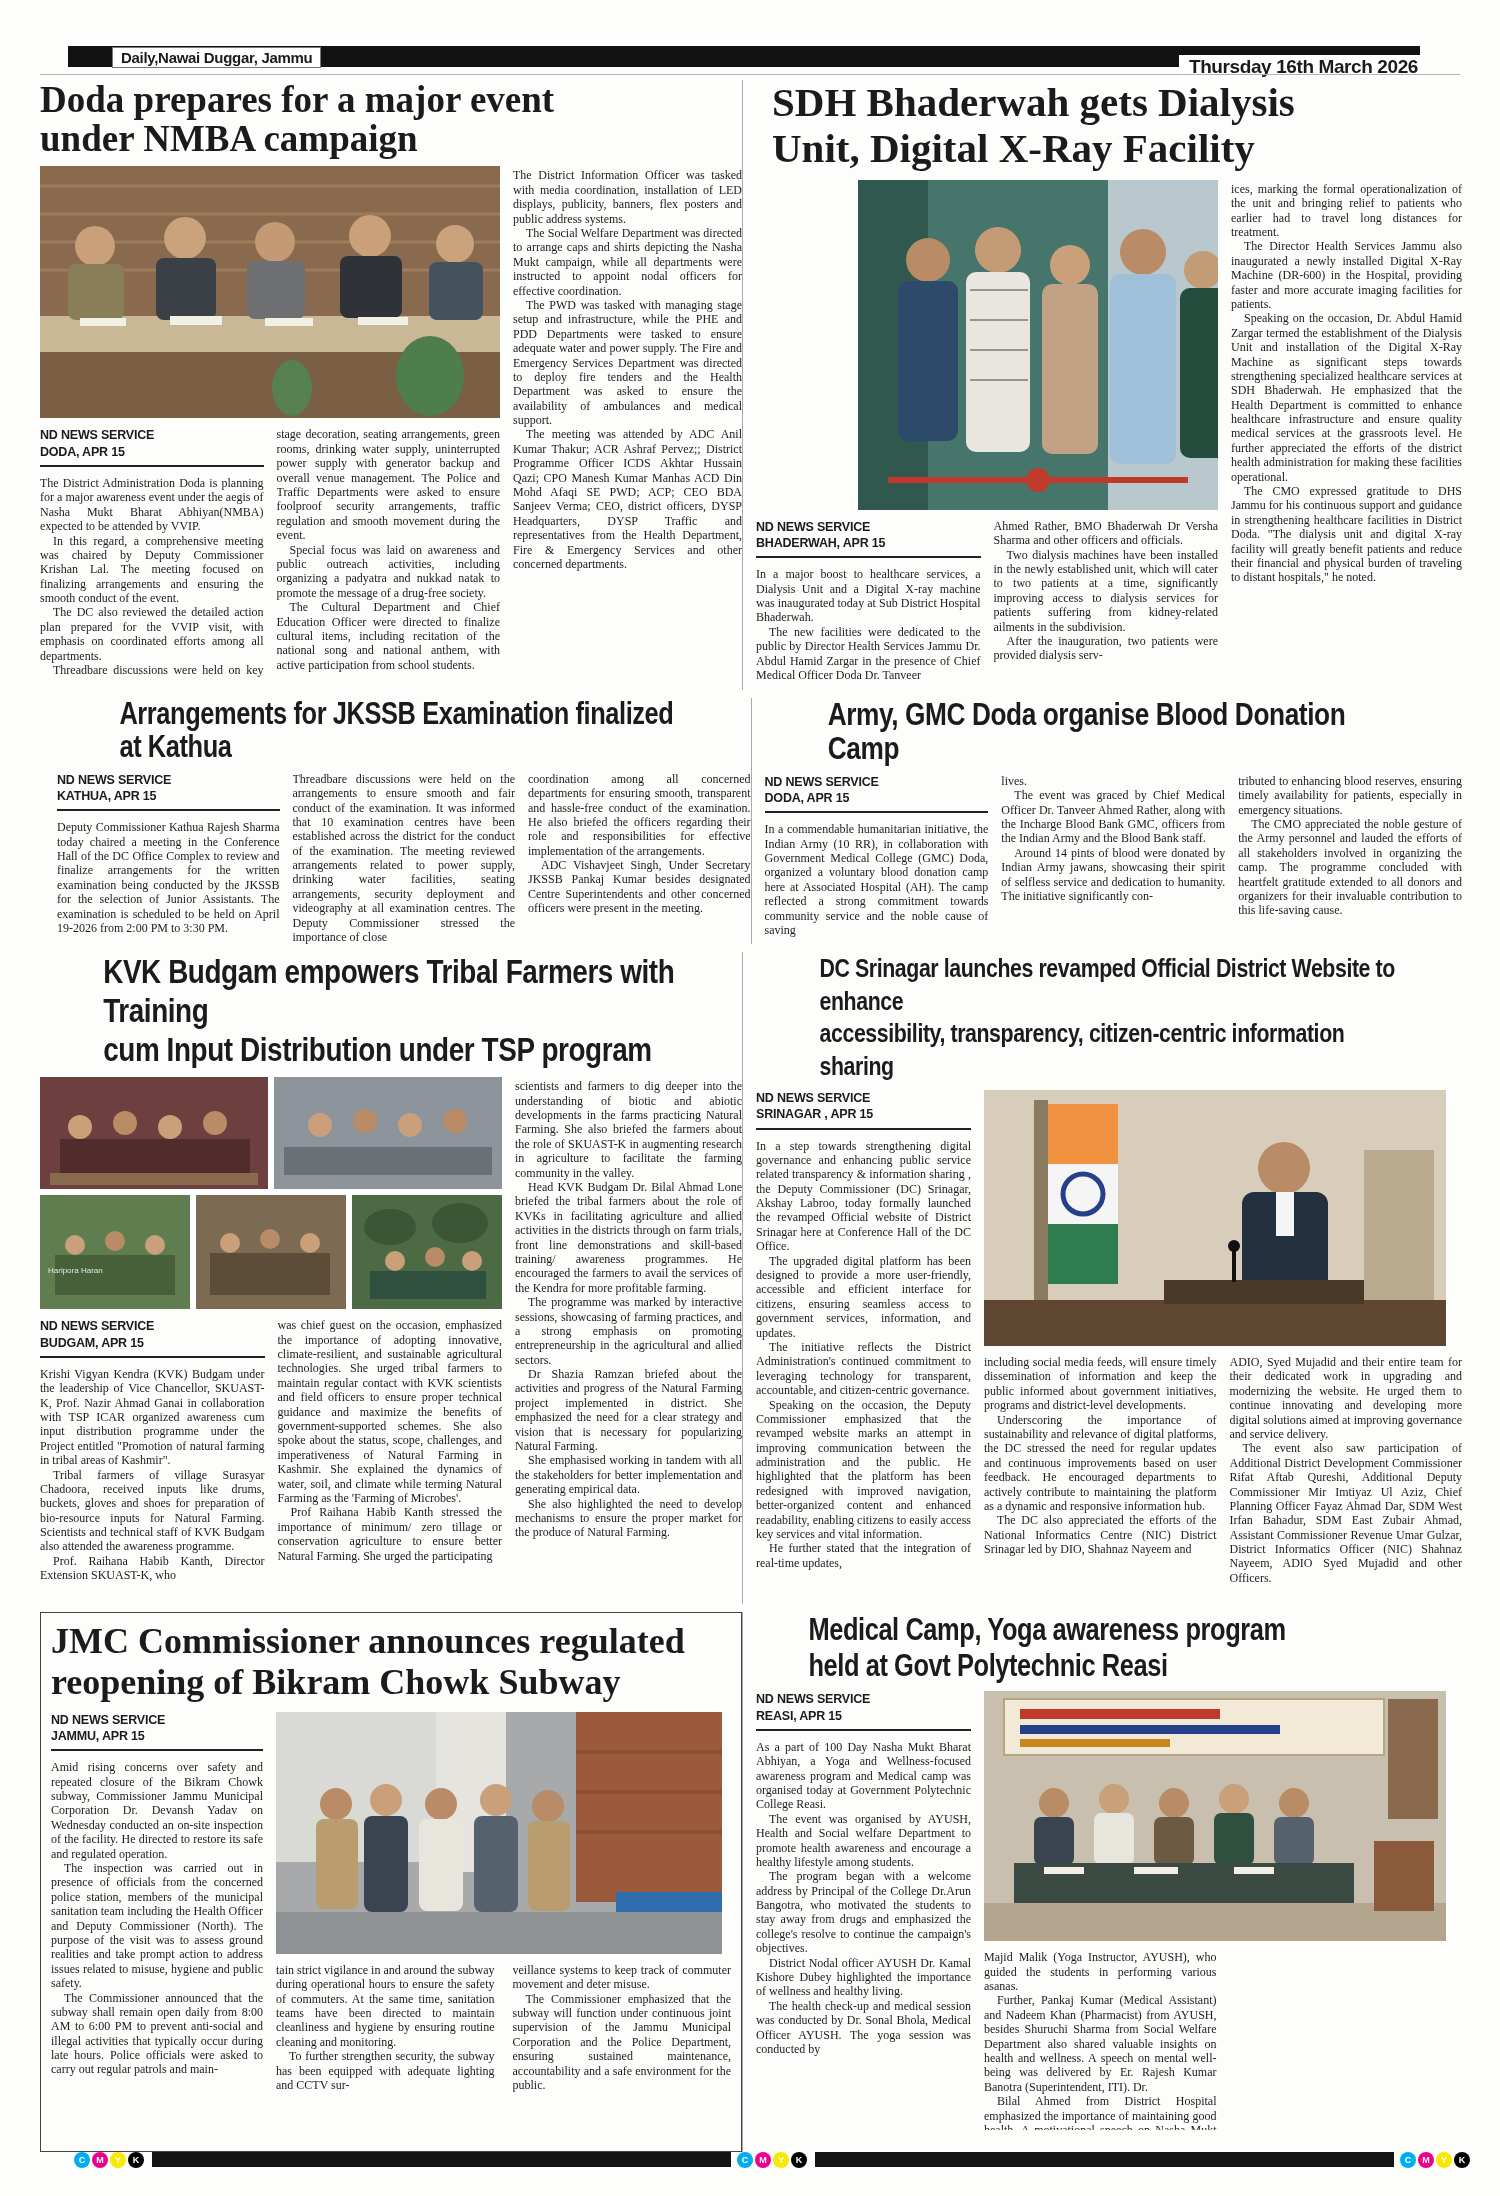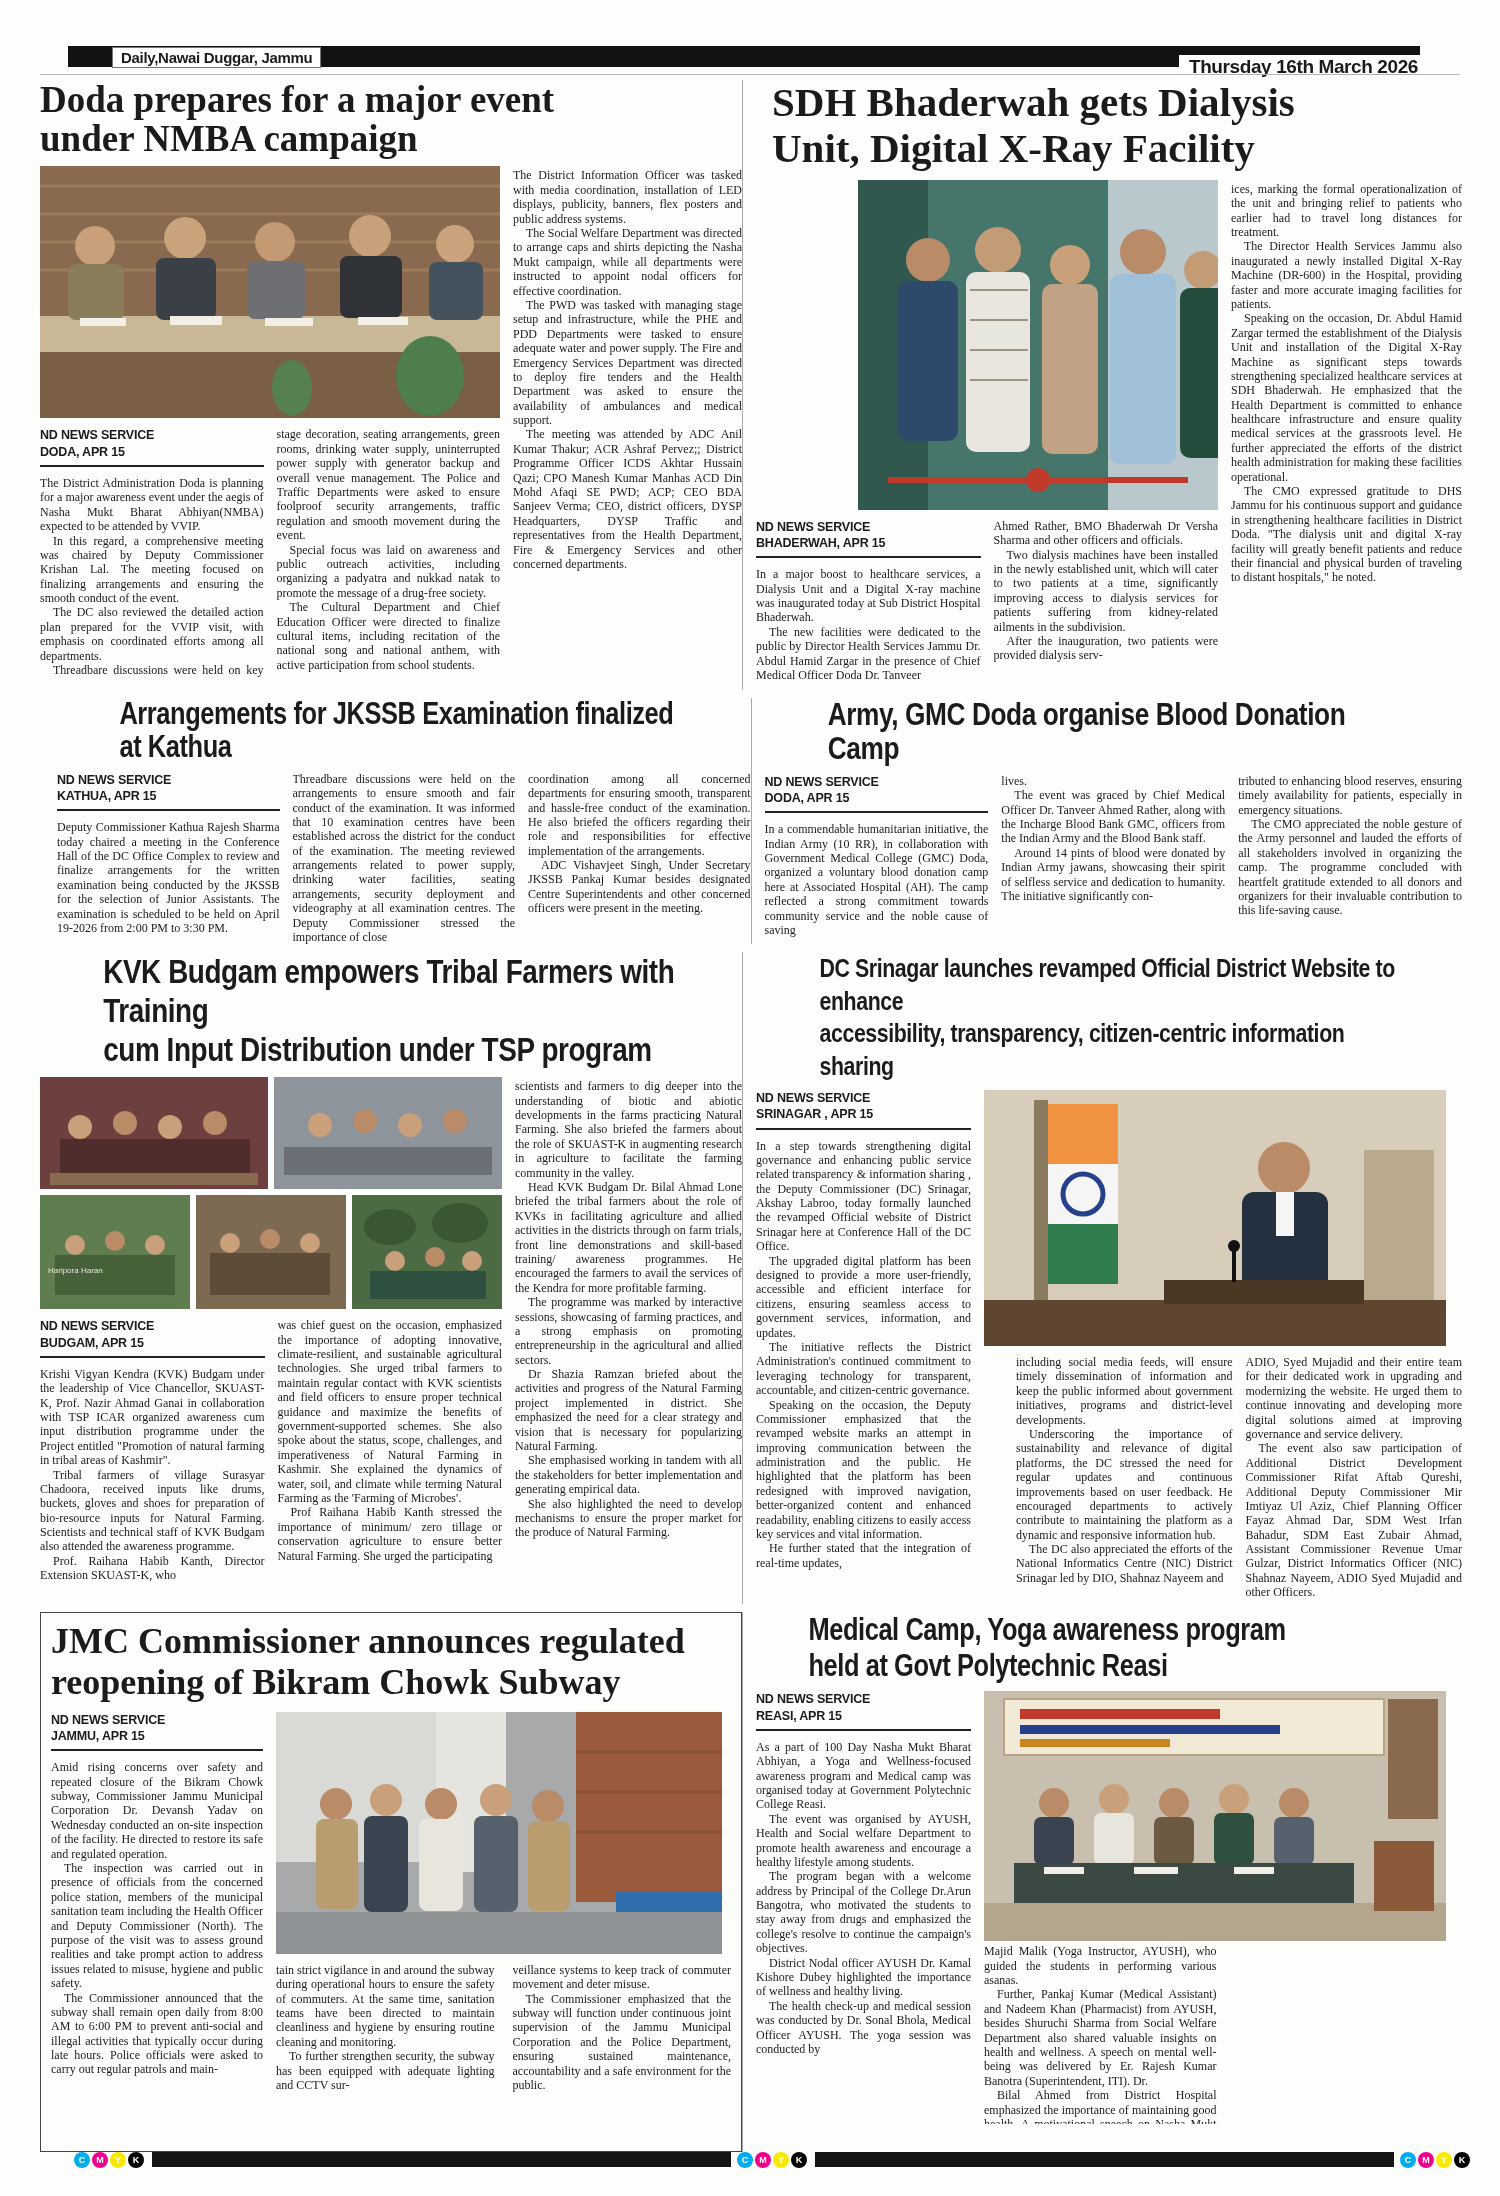--- a/index.html
+++ b/index.html
@@ -354,21 +354,21 @@
                 <circle cx="99" cy="104" r="20" fill="none" stroke="#27408b" stroke-width="5"></circle>
               </g>
               <circle cx="300" cy="78" r="26" fill="#b98b66"></circle>
               <rect x="258" y="102" width="86" height="110" rx="12" fill="#23303f"></rect>
               <rect x="292" y="102" width="18" height="44" fill="#f5f5f5"></rect>
               <rect x="180" y="190" width="200" height="24" fill="#4a3826"></rect>
               <line x1="250" y1="160" x2="250" y2="192" stroke="#111" stroke-width="4"></line>
                 <circle cx="250" cy="156" r="6" fill="#111"></circle>
               <rect x="380" y="60" width="70" height="150" fill="#b9a98e"></rect>
             </svg>
-            <div style="display:flex;gap:13px;margin-top:9px;height:288px;margin-left:32px;">
+            <div style="display:flex;gap:13px;margin-top:9px;height:288px;">
               <div class="col">
                   <div>
                     <p class="para flush">including social media feeds, will ensure timely dissemination of information and keep the public informed about government initiatives, programs and district-level developments.</p>
                     <p class="para">Underscoring the importance of sustainability and relevance of digital platforms, the DC stressed the need for regular updates and continuous improvements based on user feedback. He encouraged departments to actively contribute to maintaining the platform as a dynamic and responsive information hub.</p>
                     <p class="para">The DC also appreciated the efforts of the National Informatics Centre (NIC) District Srinagar led by DIO, Shahnaz Nayeem and</p>
                   </div>
                 </div>
               <div class="col">
                   <div>
                     <p class="para flush">ADIO, Syed Mujadid and their entire team for their dedicated work in upgrading and modernizing the website. He urged them to continue innovating and developing more digital solutions aimed at improving governance and service delivery.</p>
@@ -477,21 +477,21 @@
                 <rect x="230" y="122" width="40" height="52" rx="7" fill="#2f4f3f"></rect>
               <circle cx="310" cy="112" r="15" fill="#b98b66"></circle>
                 <rect x="290" y="126" width="40" height="48" rx="7" fill="#55616d"></rect>
               <rect x="30" y="172" width="340" height="40" fill="#3a4a42"></rect>
               <rect x="60" y="176" width="40" height="7" fill="#f2efe6"></rect>
                 <rect x="150" y="176" width="44" height="7" fill="#f2efe6"></rect>
                 <rect x="250" y="176" width="40" height="7" fill="#f2efe6"></rect>
               <rect x="0" y="212" width="462" height="38" fill="#b3a58e"></rect>
               <rect x="390" y="150" width="60" height="70" fill="#8a5a3a"></rect>
             </svg>
-            <div style="display:flex;gap:13px;margin-top:3px;height:180px;">
+            <div style="display:flex;gap:13px;margin-top:9px;height:180px;">
               <div class="col">
                   <div>
                     <p class="para flush">Majid Malik (Yoga Instructor, AYUSH), who guided the students in performing various asanas.</p>
                     <p class="para">Further, Pankaj Kumar (Medical Assistant) and Nadeem Khan (Pharmacist) from AYUSH, besides Shuruchi Sharma from Social Welfare Department also shared valuable insights on health and wellness. A speech on mental well-being was delivered by Er. Rajesh Kumar Banotra (Superintendent, ITI). Dr.</p>
                     <p class="para">Bilal Ahmed from District Hospital emphasized the importance of maintaining good health. A motivational speech on Nasha Mukt Bharat Abhiyan was delivered by Yograj Mengi, senior citizen.</p>
                   </div>
                 </div>
               <div class="col">
                   <div></div>
                 </div>

